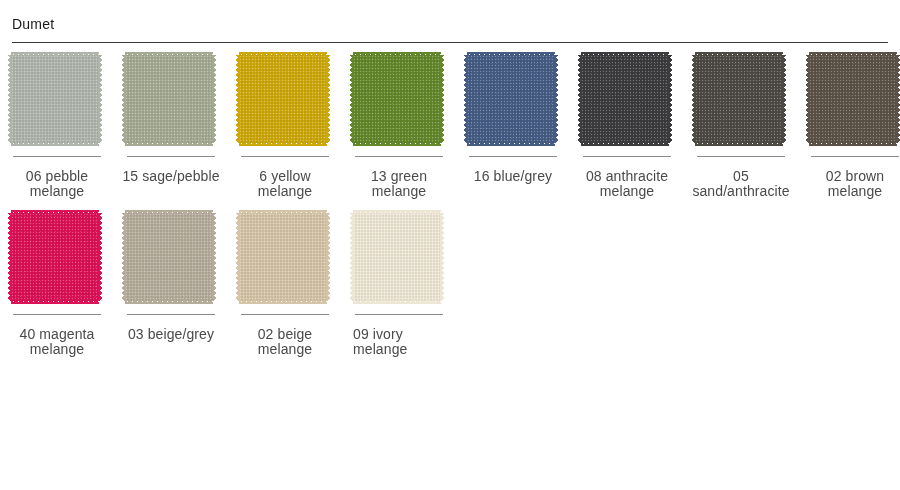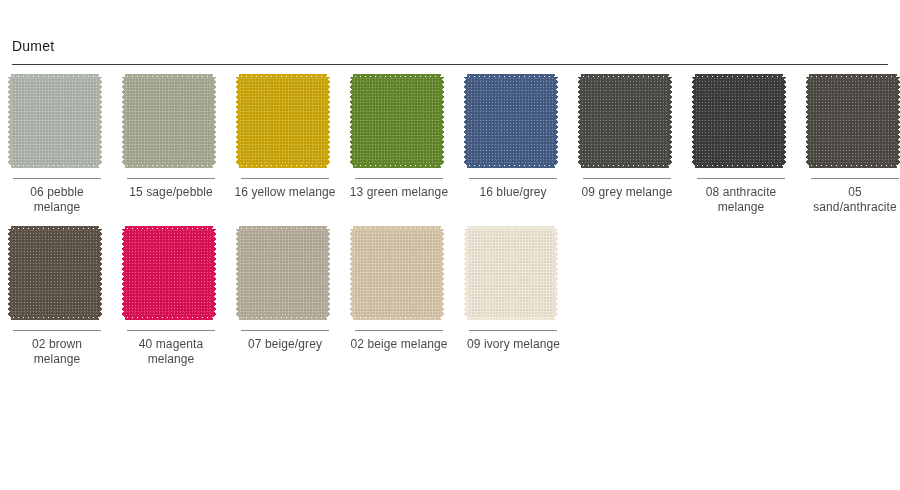--- a/index.html
+++ b/index.html
@@ -19,22 +19,21 @@
   .page {
     width: 900px;
     height: 490px;
     box-sizing: border-box;
     padding: 0;
     position: relative;
   }
 
   
   .header {
-    padding: 9px 12px 0 12px;
-    margin-top: 28px;
+    padding: 15px 12px 0 12px;
   }
   .title {
     font-size: 14px;
     font-weight: 400;
     color: #1a1a1a;
     letter-spacing: 0.2px;
     line-height: 18px;
     margin: 0;
   }
   .title-rule {
@@ -137,22 +136,22 @@
   .label-rule {
     width: 88px;
     height: 1px;
     background: #8a8a8a;
     margin-top: 9px;
     margin-left: 0px;
   }
 
   .label {
     width: 108px;
-    margin-top: 6px;
-    font-size: 12px;
+    margin-top: 12px;
+    font-size: 14px;
     line-height: 15px;
     color: #4a4a4a;
     text-align: center;
     letter-spacing: 0.1px;
     white-space: pre-line;
   }
   .label.align-left {
     text-align: left;
     padding-left: 8px;
     box-sizing: border-box;
@@ -194,21 +193,21 @@
       </div>
       <div class="cell">
         <div class="swatch-wrap">
           <div class="swatch" style="background-color: rgb(204, 168, 12);"></div>
           <div class="zig zig-top" style="color: rgb(204, 168, 12);"></div>
           <div class="zig zig-bottom" style="color: rgb(204, 168, 12);"></div>
           <div class="zig zig-left" style="color: rgb(204, 168, 12);"></div>
           <div class="zig zig-right" style="color: rgb(204, 168, 12);"></div>
         </div>
         <div class="label-rule"></div>
-        <div class="label">16 yellow melange</div>
+        <div class="label">6 yellow melange</div>
       </div>
       <div class="cell">
         <div class="swatch-wrap">
           <div class="swatch" style="background-color: rgb(98, 136, 43);"></div>
           <div class="zig zig-top" style="color: rgb(98, 136, 43);"></div>
           <div class="zig zig-bottom" style="color: rgb(98, 136, 43);"></div>
           <div class="zig zig-left" style="color: rgb(98, 136, 43);"></div>
           <div class="zig zig-right" style="color: rgb(98, 136, 43);"></div>
         </div>
         <div class="label-rule"></div>
@@ -220,31 +219,20 @@
           <div class="zig zig-top" style="color: rgb(69, 93, 133);"></div>
           <div class="zig zig-bottom" style="color: rgb(69, 93, 133);"></div>
           <div class="zig zig-left" style="color: rgb(69, 93, 133);"></div>
           <div class="zig zig-right" style="color: rgb(69, 93, 133);"></div>
         </div>
         <div class="label-rule"></div>
         <div class="label">16 blue/grey</div>
       </div>
       <div class="cell">
         <div class="swatch-wrap">
-          <div class="swatch" style="background-color: rgb(74, 74, 70);"></div>
-          <div class="zig zig-top" style="color: rgb(74, 74, 70);"></div>
-          <div class="zig zig-bottom" style="color: rgb(74, 74, 70);"></div>
-          <div class="zig zig-left" style="color: rgb(74, 74, 70);"></div>
-          <div class="zig zig-right" style="color: rgb(74, 74, 70);"></div>
-        </div>
-        <div class="label-rule"></div>
-        <div class="label">09 grey melange</div>
-      </div>
-      <div class="cell">
-        <div class="swatch-wrap">
           <div class="swatch" style="background-color: rgb(60, 60, 62);"></div>
           <div class="zig zig-top" style="color: rgb(60, 60, 62);"></div>
           <div class="zig zig-bottom" style="color: rgb(60, 60, 62);"></div>
           <div class="zig zig-left" style="color: rgb(60, 60, 62);"></div>
           <div class="zig zig-right" style="color: rgb(60, 60, 62);"></div>
         </div>
         <div class="label-rule"></div>
         <div class="label">08 anthracite
 melange</div>
       </div>
@@ -286,21 +274,21 @@
       </div>
       <div class="cell">
         <div class="swatch-wrap">
           <div class="swatch" style="background-color: rgb(181, 172, 156);"></div>
           <div class="zig zig-top" style="color: rgb(181, 172, 156);"></div>
           <div class="zig zig-bottom" style="color: rgb(181, 172, 156);"></div>
           <div class="zig zig-left" style="color: rgb(181, 172, 156);"></div>
           <div class="zig zig-right" style="color: rgb(181, 172, 156);"></div>
         </div>
         <div class="label-rule"></div>
-        <div class="label">07 beige/grey</div>
+        <div class="label">03 beige/grey</div>
       </div>
       <div class="cell">
         <div class="swatch-wrap">
           <div class="swatch" style="background-color: rgb(212, 196, 168);"></div>
           <div class="zig zig-top" style="color: rgb(212, 196, 168);"></div>
           <div class="zig zig-bottom" style="color: rgb(212, 196, 168);"></div>
           <div class="zig zig-left" style="color: rgb(212, 196, 168);"></div>
           <div class="zig zig-right" style="color: rgb(212, 196, 168);"></div>
         </div>
         <div class="label-rule"></div>

